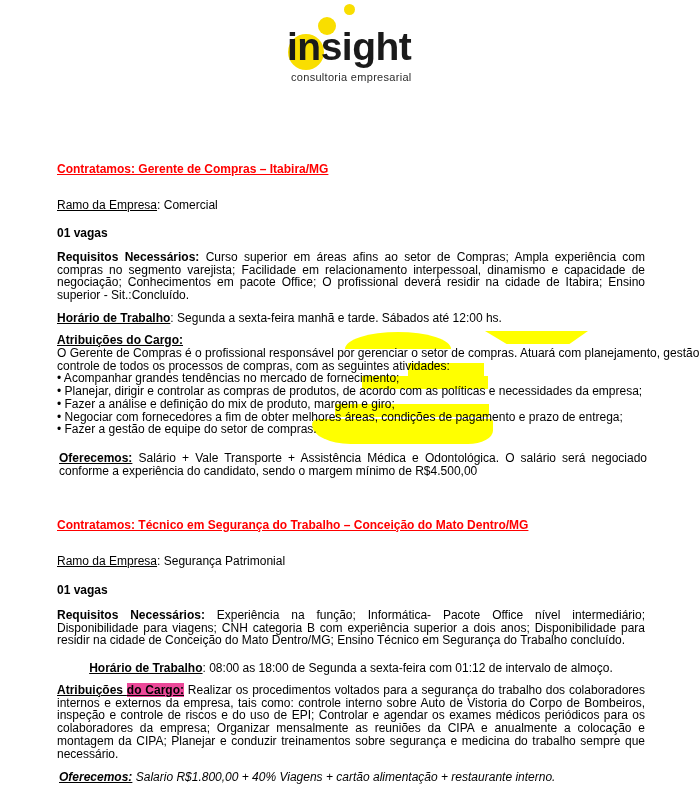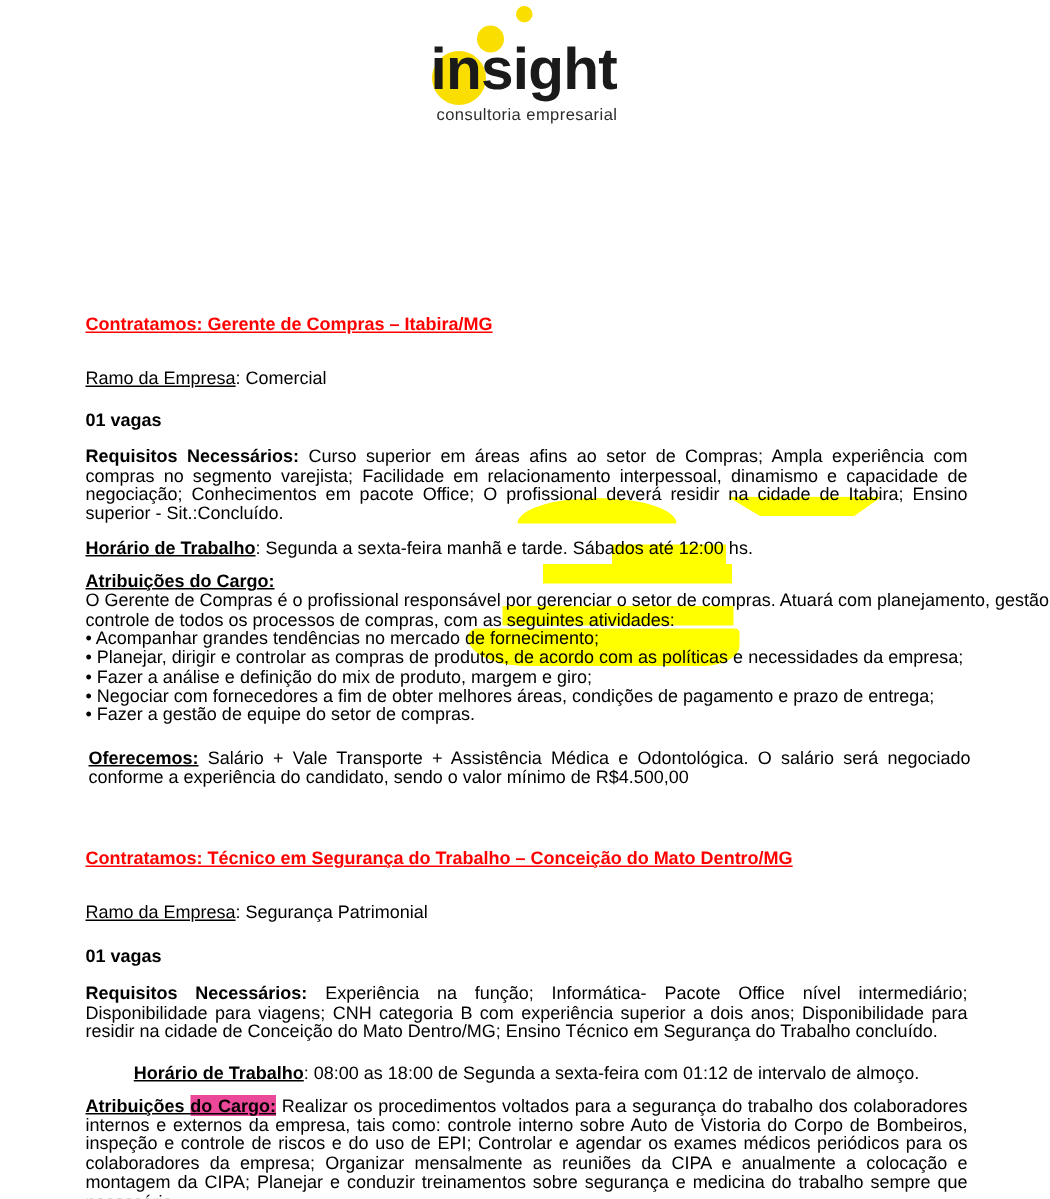--- a/index.html
+++ b/index.html
@@ -24,21 +24,21 @@
   }
   
   .blob{position:absolute;background:#FFFF00;z-index:0;}
   #blob-dome{left:345px;top:332px;width:106px;height:17px;border-radius:53px 53px 0 0/17px 17px 0 0;}
   #blob-trap{left:485px;top:331px;width:103px;height:13px;clip-path:polygon(0 0,100% 0,82% 100%,21% 100%);}
   #blob-s1{left:408px;top:363px;width:76px;height:13px;}
   #blob-s2{left:362px;top:376px;width:126px;height:13px;}
   #blob-s3{left:335px;top:404px;width:154px;height:13px;}
   #blob-bottom{left:312px;top:419px;width:181px;height:25px;border-radius:6px 3px 26px 40px/6px 3px 14px 20px;}
   
-  .tb{position:absolute;left:57px;width:588px;z-index:2;margin-top:47px;}
+  .tb{position:absolute;left:57px;width:588px;z-index:2;}
   .just{text-align:justify;}
   .bold{font-weight:bold;}
   .ul{text-decoration:underline;}
   .red{color:#FF0000;}
   .hl{background:#ec4899;}
   .ln{line-height:12.7px;white-space:nowrap;}
   .pad{padding-left:2px;}
   #title1{top:163px;}
   #ramo1{top:199px;}
   #vagas1{top:227px;}
@@ -102,21 +102,21 @@
       <div class="ln">O Gerente de Compras é o profissional responsável por gerenciar o setor de compras. Atuará com planejamento, gestão e</div>
       <div class="ln">controle de todos os processos de compras, com as seguintes atividades:</div>
       <div class="ln">• Acompanhar grandes tendências no mercado de fornecimento;</div>
       <div class="ln">• Planejar, dirigir e controlar as compras de produtos, de acordo com as políticas e necessidades da empresa;</div>
       <div class="ln">• Fazer a análise e definição do mix de produto, margem e giro;</div>
       <div class="ln">• Negociar com fornecedores a fim de obter melhores áreas, condições de pagamento e prazo de entrega;</div>
       <div class="ln">• Fazer a gestão de equipe do setor de compras.</div>
     </div>
 
     <div class="tb just pad" id="oferec1">
-      <span class="bold ul">Oferecemos:</span><span> Salário + Vale Transporte + Assistência Médica e Odontológica. O salário será negociado conforme a experiência do candidato, sendo o valor mínimo de R$4.500,00</span>
+      <span class="bold ul">Oferecemos:</span><span> Salário + Vale Transporte + Assistência Médica e Odontológica. O salário será negociado conforme a experiência do candidato, sendo o margem mínimo de R$4.500,00</span>
     </div>
   </div>
 
   <div>
     <div class="tb" id="title2">
       <span class="bold ul red">Contratamos: Técnico em Segurança do Trabalho – Conceição do Mato Dentro/MG</span>
     </div>
 
     <div class="tb" id="ramo2">
       <span class="ul">Ramo da Empresa</span><span>: Segurança Patrimonial</span>

